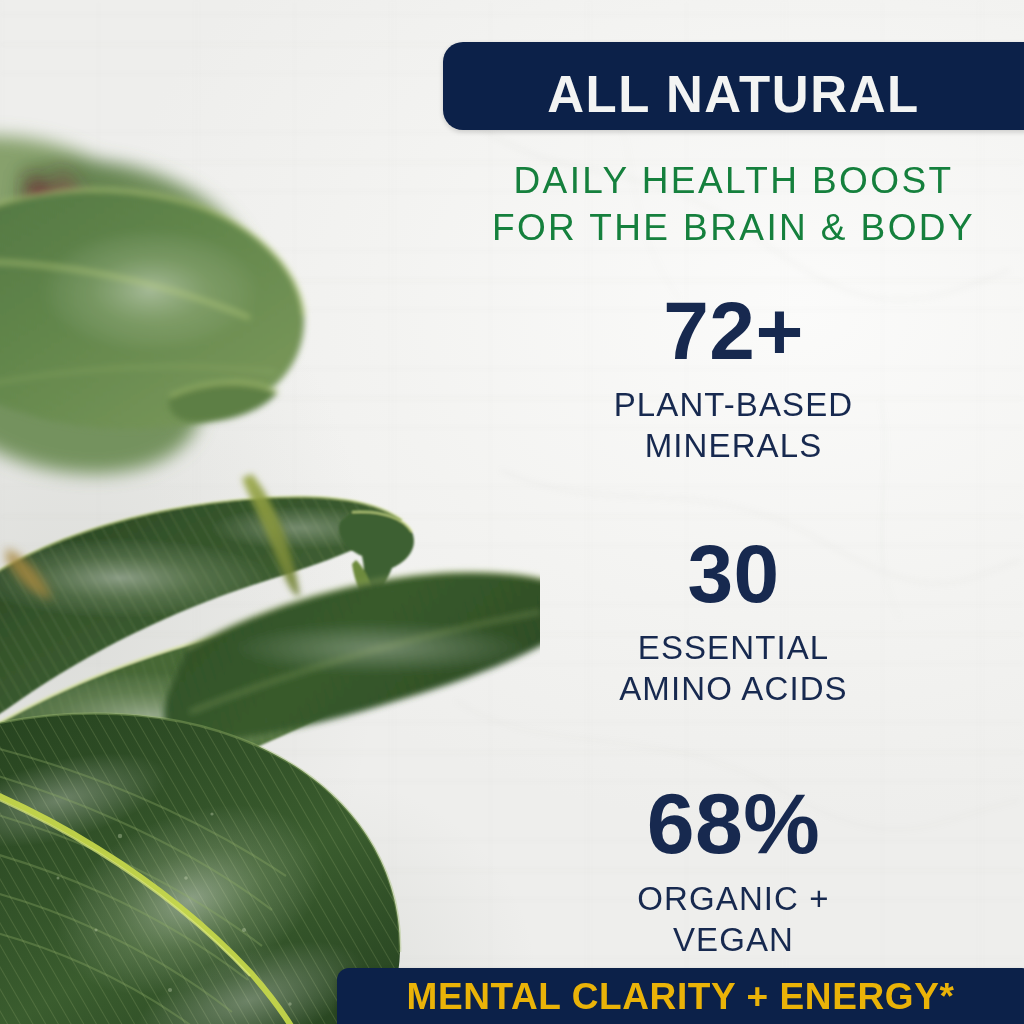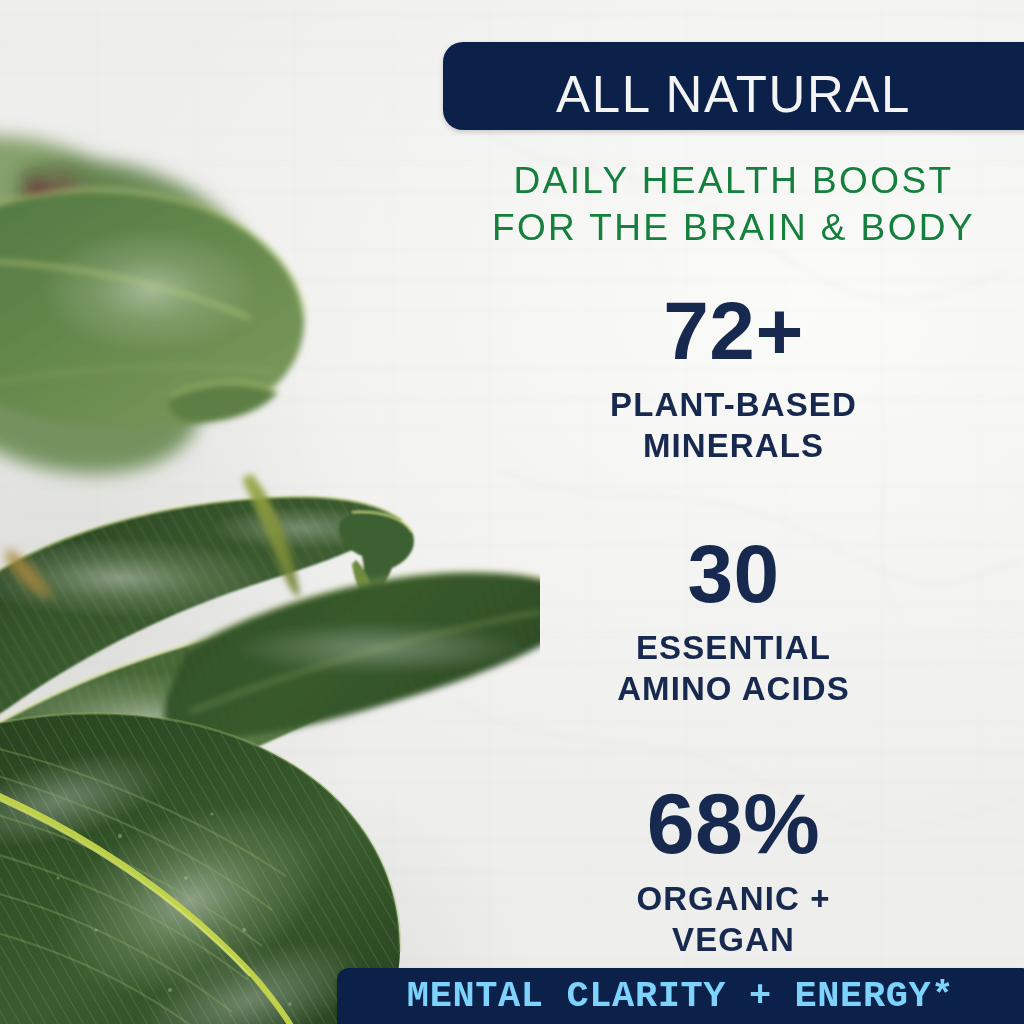--- a/index.html
+++ b/index.html
@@ -95,43 +95,42 @@
     top: 42px;
     width: 581px;
     height: 88px;
     border-radius: 20px 0 0 20px;
     justify-content: center;
     padding-right: 14px;
   }
   #banner-top .banner-text {
     color: #f3f4f3;
     font-size: 51px;
-    font-weight: normal;
+    font-weight: bold;
     letter-spacing: 1.6px;
     line-height: 1;
     white-space: nowrap;
     margin-top: 16px;
   }
   #banner-bottom {
     left: 337px;
     top: 968px;
     width: 687px;
     height: 56px;
     border-radius: 12px 12px 0 0;
     justify-content: center;
     padding-right: 10px;
   }
   #banner-bottom .banner-text {
-    color: #7dd3fc;
+    color: #eab308;
     font-size: 37px;
     font-weight: bold;
     letter-spacing: 0.6px;
     line-height: 1;
     white-space: nowrap;
-    font-family: Liberation Mono, monospace;
   }
 
   
   #subtitle {
     position: absolute;
     left: 443px;
     top: 158px;
     width: 581px;
     text-align: center;
     color: #15803d;
@@ -161,21 +160,21 @@
     font-size: 82px;
     font-weight: bold;
     letter-spacing: 0.5px;
     line-height: 1;
     color: #17294f;
     margin-top: 12px;
   }
   .stat-label {
     margin-top: 13px;
     font-size: 33px;
-    font-weight: 700;
+    font-weight: 400;
     letter-spacing: 1.1px;
     line-height: 1.23;
     color: #17294f;
     white-space: pre-line;
   }
   #stat-0 { top: 0px; }
   #stat-1 { top: 243px; }
   #stat-2 { top: 490px; }
   #stat-2 .stat-value { font-size: 86px; }
 </style>

